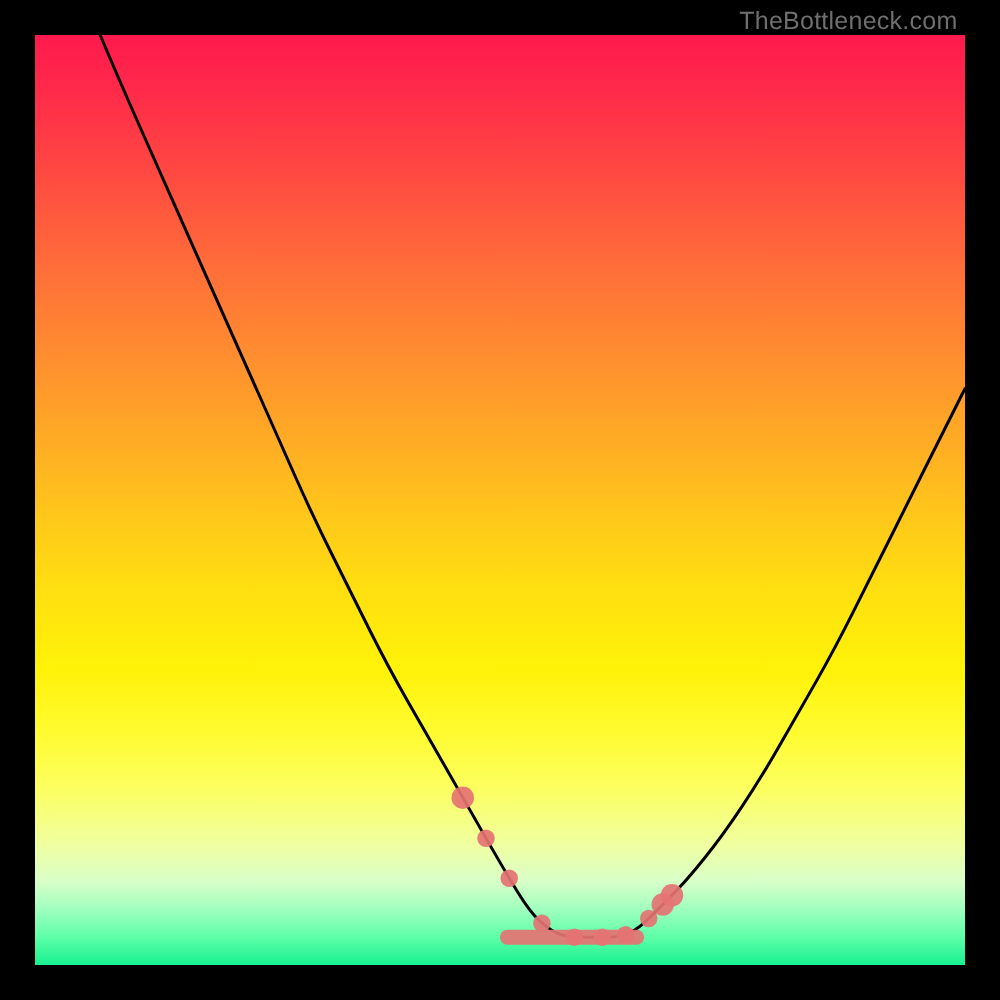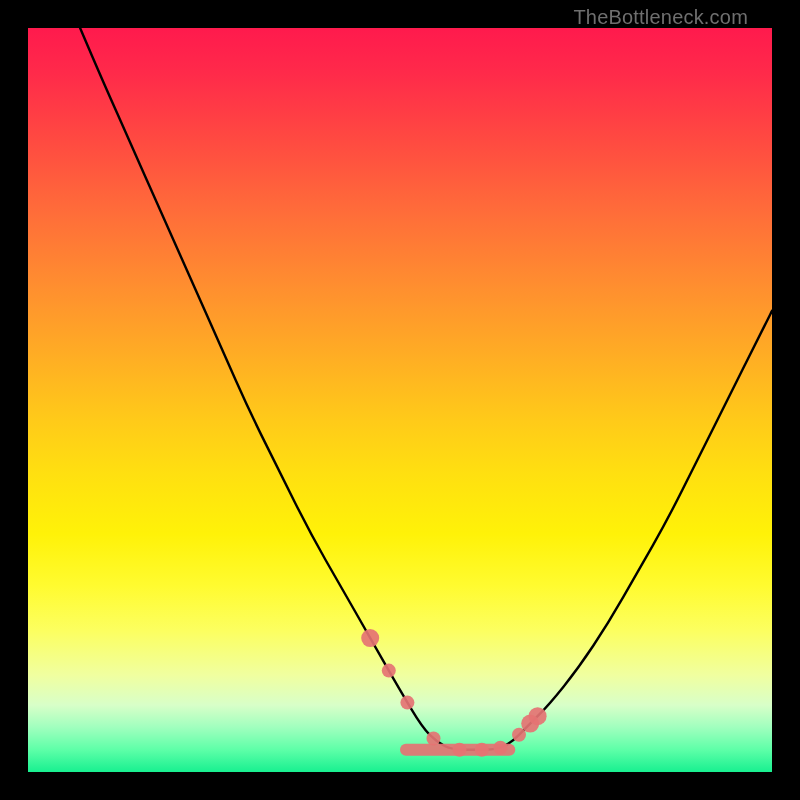--- a/index.html
+++ b/index.html
@@ -39,21 +39,21 @@
       #f0ffa0 87%,
       #d8ffc8 91%,
       #a0ffbe 94%,
       #5effa8 97%,
       #18f090 100%
     );
   }
   .watermark {
     position: absolute;
     top: 6px;
-    right: 52px;
+    right: 34px;
     color: #6f6f6f;
     font-size: 20px;
     letter-spacing: 0.2px;
     font-weight: 500;
   }
   svg.curve {
     position: absolute;
     left: 0;
     top: 0;
     width: 744px;

